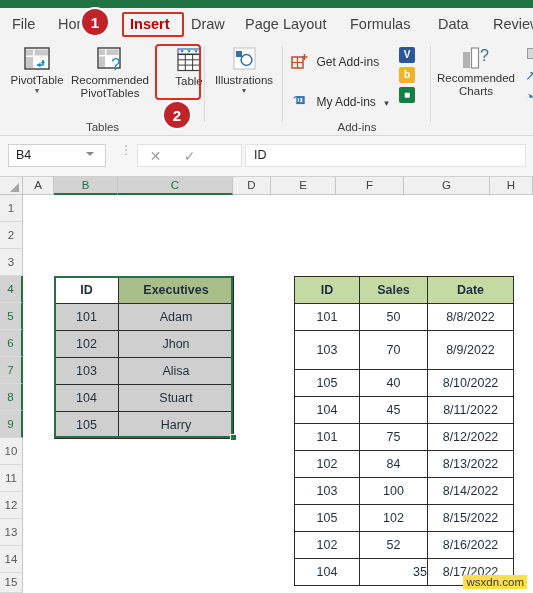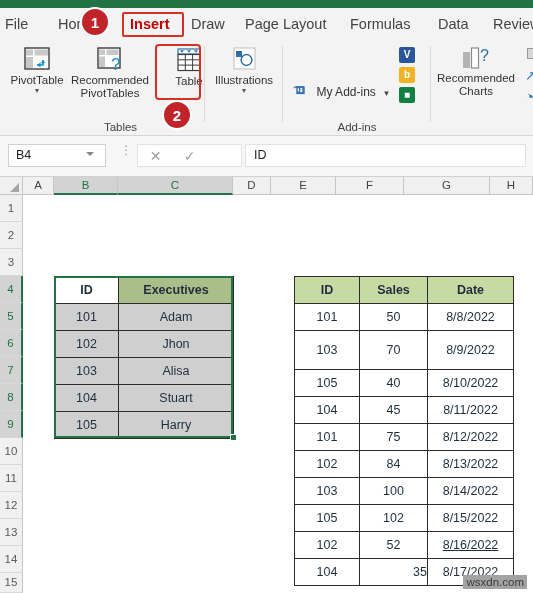--- a/index.html
+++ b/index.html
@@ -151,30 +151,30 @@
     position:absolute;border:2px solid #217346;box-sizing:border-box;
     pointer-events:none;
   }
   .fillhandle{
     position:absolute;width:7px;height:7px;background:#217346;
     border:1px solid #ffffff;box-sizing:border-box;
   }
   .watermark{
     position:absolute;right:6px;bottom:4px;
     font-size:11.5px;color:#3a3a3a;
-    background:#a3a3a3;padding:1px 3px;
+    background:#fde047;padding:1px 3px;
   }
 </style>
 </head>
 <body>
 
 <div class="titlestrip"></div>
 
 <div class="tabbar">
-  <div class="tab" style="left:5px;">File</div>
+  <div class="tab" style="left:12px;">File</div>
   <div class="tab" style="left:58px;">Home</div>
   <div class="tab active" style="left:130px;">Insert</div>
   <div class="tab" style="left:191px;">Draw</div>
   <div class="tab" style="left:350px;">Formulas</div>
   <div class="tab" style="left:245px;">Page Layout</div>
   <div class="tab" style="left:438px;">Data</div>
   <div class="tab" style="left:493px;">Review</div>
 
   <div class="tab-hl" style="left:122px;top:4px;width:62px;height:25px;"></div>
 </div>
@@ -221,40 +221,50 @@
         <line x1="11.3" y1="8.5" x2="11.3" y2="24.5" stroke="#3c3c3c" stroke-width="1"></line>
         <line x1="18.6" y1="8.5" x2="18.6" y2="24.5" stroke="#3c3c3c" stroke-width="1"></line>
         <line x1="4" y1="13.8" x2="26" y2="13.8" stroke="#3c3c3c" stroke-width="1"></line>
         <line x1="4" y1="19.1" x2="26" y2="19.1" stroke="#3c3c3c" stroke-width="1"></line>
       </svg>
       <span class="lbl">Table</span>
     </div>
 
     <div class="btn-hl" style="left:155px;top:4px;width:46px;height:56px;"></div>
 
-    <div class="rb-grouplabel" style="left:6px;width:205px;padding-left:12px;">Tables</div>
+    <div class="rb-grouplabel" style="left:0;width:205px;">Tables</div>
     <div class="rb-sep" style="left:204px;"></div>
   </div>
 
   <div class="rb-group" style="left:205px;width:78px;">
     <div class="rb-btn" style="left:4px;top:6px;width:70px;">
       <svg class="rb-ico" width="30" height="28" viewBox="0 0 30 28">
         <rect x="5" y="2" width="21" height="21" fill="#ffffff" stroke="#c9c9c9" stroke-width="1.2"></rect>
         <path d="M7 5 h6 v6 h-6 z" fill="#2f6fad"></path>
         <circle cx="17.5" cy="14" r="5.4" fill="none" stroke="#2f6fad" stroke-width="1.5"></circle>
       </svg>
       <span class="lbl">Illustrations</span>
       <span class="chev">▾</span>
     </div>
     <div class="rb-sep" style="left:77px;"></div>
   </div>
 
   <div class="rb-group" style="left:283px;width:148px;">
-
-    <div style="position:absolute;left:8px;top:42px;text-align:right;">
+    <div style="position:absolute;left:8px;top:12px;">
+      <svg style="vertical-align:middle" width="17" height="17" viewBox="0 0 17 17">
+        <rect x="1" y="4" width="11" height="11" fill="none" stroke="#c0502a" stroke-width="1.5"></rect>
+        <line x1="6.5" y1="4" x2="6.5" y2="15" stroke="#c0502a" stroke-width="1.2"></line>
+        <line x1="1" y1="9.5" x2="12" y2="9.5" stroke="#c0502a" stroke-width="1.2"></line>
+        <line x1="13.5" y1="1" x2="13.5" y2="7" stroke="#c0502a" stroke-width="1.5"></line>
+        <line x1="10.5" y1="4" x2="16.5" y2="4" stroke="#c0502a" stroke-width="1.5"></line>
+      </svg>
+      <span style="font-size:12px;color:#333;vertical-align:middle;margin-left:4px;">Get Add-ins</span>
+    </div>
+
+    <div style="position:absolute;left:8px;top:52px;text-align:right;">
       <svg style="vertical-align:middle" width="17" height="15" viewBox="0 0 17 15">
         <path d="M3 4 a3.2 3.2 0 1 1 3 5 h6 v-6 h-6" fill="none" stroke="#2f6fad" stroke-width="1.4"></path>
         <rect x="6" y="3" width="7" height="6.4" fill="none" stroke="#2f6fad" stroke-width="1.4"></rect>
       </svg>
       <span style="font-size:12px;color:#333;vertical-align:middle;margin-left:4px;">My Add-ins</span>
       <span style="font-size:9px;color:#444;margin-left:4px;">▾</span>
     </div>
 
     <div style="position:absolute;left:116px;top:7px;width:16px;height:16px;background:#2b579a;border-radius:2px;">
       <span style="color:#fff;font-size:10px;font-weight:bold;line-height:16px;display:block;text-align:center;">V</span>
@@ -406,21 +416,21 @@
         <td style="height:27px;">8/14/2022</td>
       </tr>
       <tr>
         <td style="height:27px;">105</td>
         <td style="height:27px;">102</td>
         <td style="height:27px;">8/15/2022</td>
       </tr>
       <tr>
         <td style="height:27px;">102</td>
         <td style="height:27px;">52</td>
-        <td style="height:27px;text-decoration:underline;">8/16/2022</td>
+        <td style="height:27px;">8/16/2022</td>
       </tr>
       <tr>
         <td style="height:27px;">104</td>
         <td style="height:27px;text-align:right;">35</td>
         <td style="height:14px;">8/17/2022</td>
       </tr>
     </tbody>
       </table>
 
   </div>

